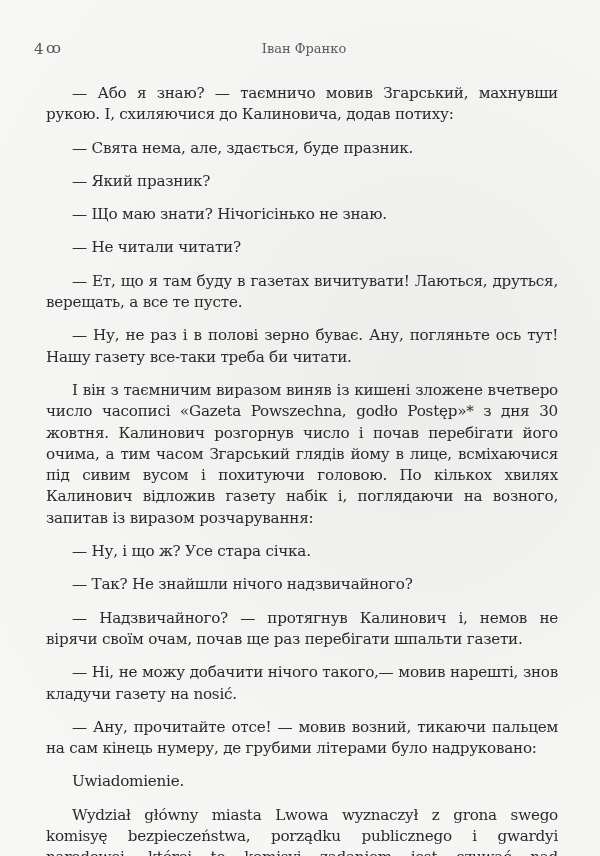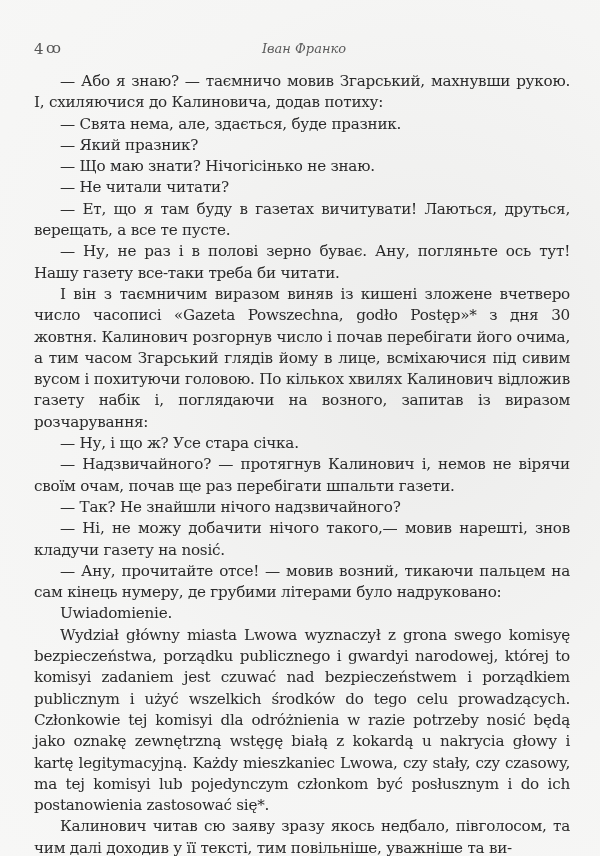--- a/index.html
+++ b/index.html
@@ -11,48 +11,48 @@
     color:#2a2a2a;
     position:relative;
   }
   .header {
     position:absolute; top:40px; left:34px; width:540px; height:20px;
   }
   .page-num { position:absolute; left:0; top:0; font-size:15px; color:#555; }
   .ornament { position:absolute; left:12px; top:-1px; font-size:15px; color:#555; }
   .running-title {
     position:absolute; left:0; width:540px; text-align:center; top:1px;
-    font-style:italic; font-size:13px; color:#5a5a5a;
+    font-size:13px; color:#5a5a5a;
   }
   .body-text {
     position:absolute; top:71px; left:34px; width:536px;
     font-size:15.2px; line-height:21.3px;
     text-align:justify; letter-spacing:-0.25px;
   }
-  .body-text p { margin:0; text-indent:26px; }
+  .body-text p { margin:12px; text-indent:26px; }
 </style>
 </head>
 <body>
 
 <div class="header">
   <span class="page-num">4</span>
   <span class="ornament">ꝏ</span>
   <div class="running-title">Іван Франко</div>
 </div>
 
 <div class="body-text">
   <p>— Або я знаю? — таємничо мовив Згарський, махнувши рукою. І, схиляючися до Калиновича, додав потиху:</p>
   <p>— Свята нема, але, здається, буде празник.</p>
   <p>— Який празник?</p>
   <p>— Що маю знати? Нічогісінько не знаю.</p>
   <p>— Не читали читати?</p>
   <p>— Ет, що я там буду в газетах вичитувати! Лаються, друться, верещать, а все те пусте.</p>
   <p>— Ну, не раз і в полові зерно буває. Ану, погляньте ось тут! Нашу газету все-таки треба би читати.</p>
   <p>І він з таємничим виразом виняв із кишені зложене вчетверо число часописі «Gazeta Powszechna, godło Postęp»* з дня 30 жовтня. Калинович розгорнув число і почав перебігати його очима, а тим часом Згарський глядів йому в лице, всміхаючися під сивим вусом і похитуючи головою. По кількох хвилях Калинович відложив газету набік і, поглядаючи на возного, запитав із виразом розчарування:</p>
   <p>— Ну, і що ж? Усе стара січка.</p>
+  <p>— Так? Не знайшли нічого надзвичайного?</p>
   <p>— Надзвичайного? — протягнув Калинович і, немов не вірячи своїм очам, почав ще раз перебігати шпальти газети.</p>
-  <p>— Так? Не знайшли нічого надзвичайного?</p>
   <p>— Ні, не можу добачити нічого такого,— мовив нарешті, знов кладучи газету на nosić.</p>
   <p>— Ану, прочитайте отсе! — мовив возний, тикаючи пальцем на сам кінець нумеру, де грубими літерами було надруковано:</p>
   <p>Uwiadomienie.</p>
   <p>Wydział główny miasta Lwowa wyznaczył z grona swego komisyę bezpieczeństwa, porządku publicznego i gwardyi narodowej, której to komisyi zadaniem jest czuwać nad bezpieczeństwem i porządkiem publicznym i użyć wszelkich środków do tego celu prowadzących. Członkowie tej komisyi dla odróżnienia w razie potrzeby nosić będą jako oznakę zewnętrzną wstęgę białą z kokardą u nakrycia głowy i kartę legitymacyjną. Każdy mieszkaniec Lwowa, czy stały, czy czasowy, ma tej komisyi lub pojedynczym członkom być posłusznym i do ich postanowienia zastosować się*.</p>
   <p>Калинович читав сю заяву зразу якось недбало, півголосом, та чим далі доходив у її тексті, тим повільніше, уважніше та ви-</p>
 </div>
 
 </body></html>

